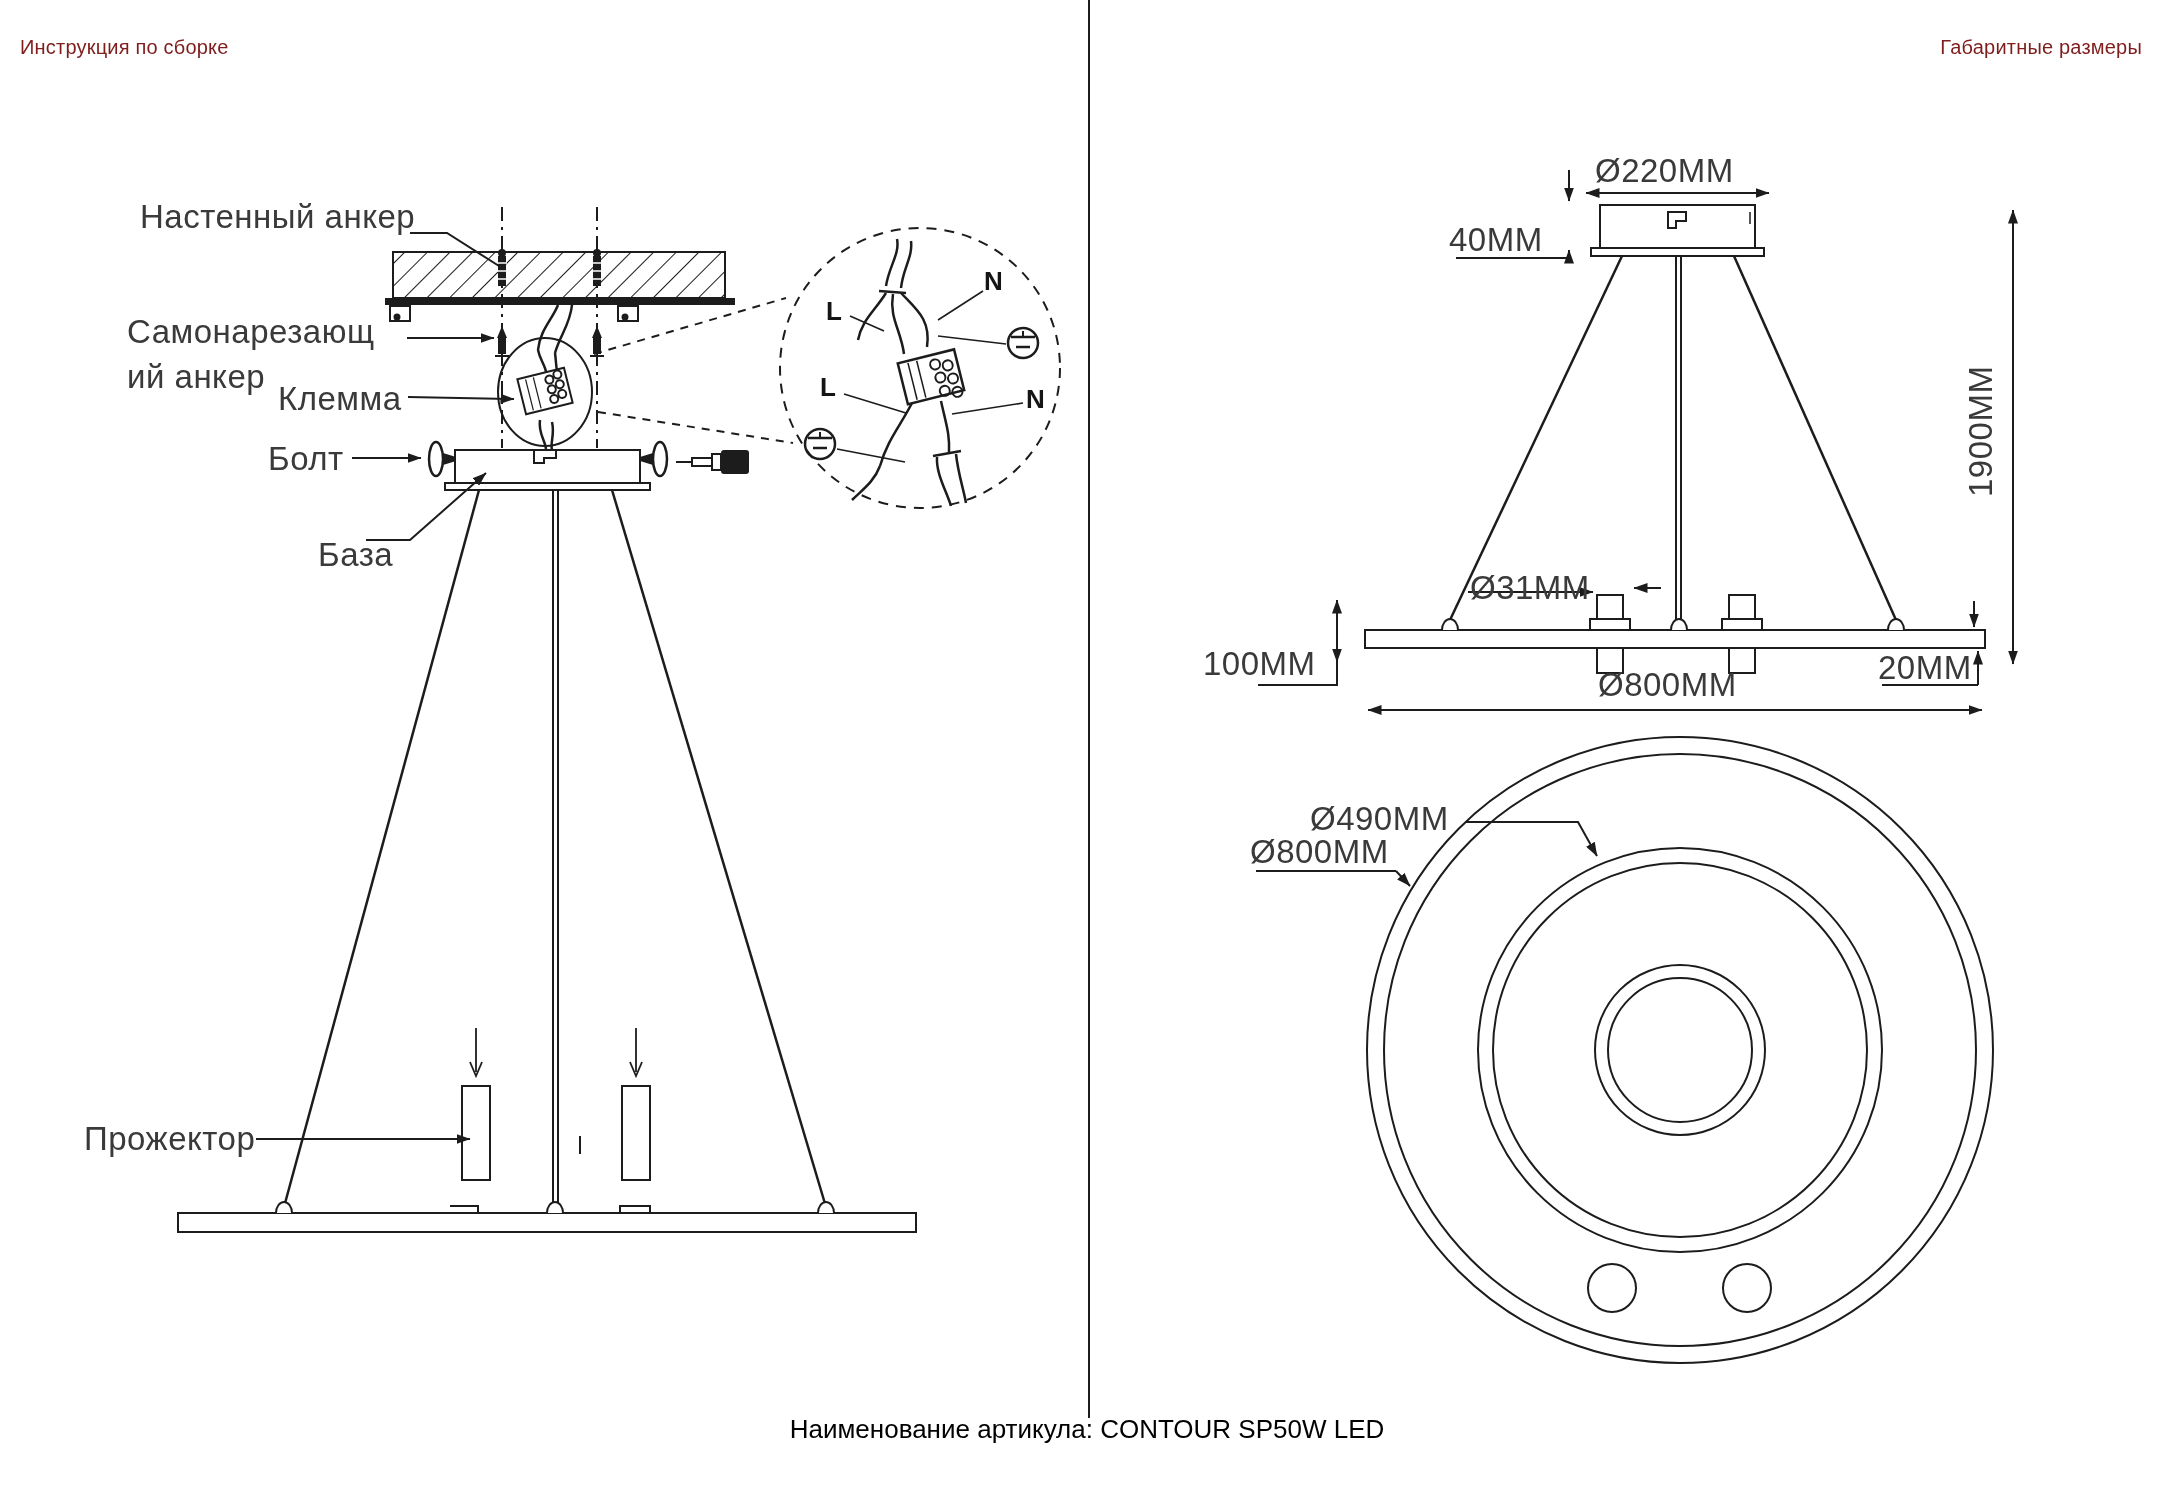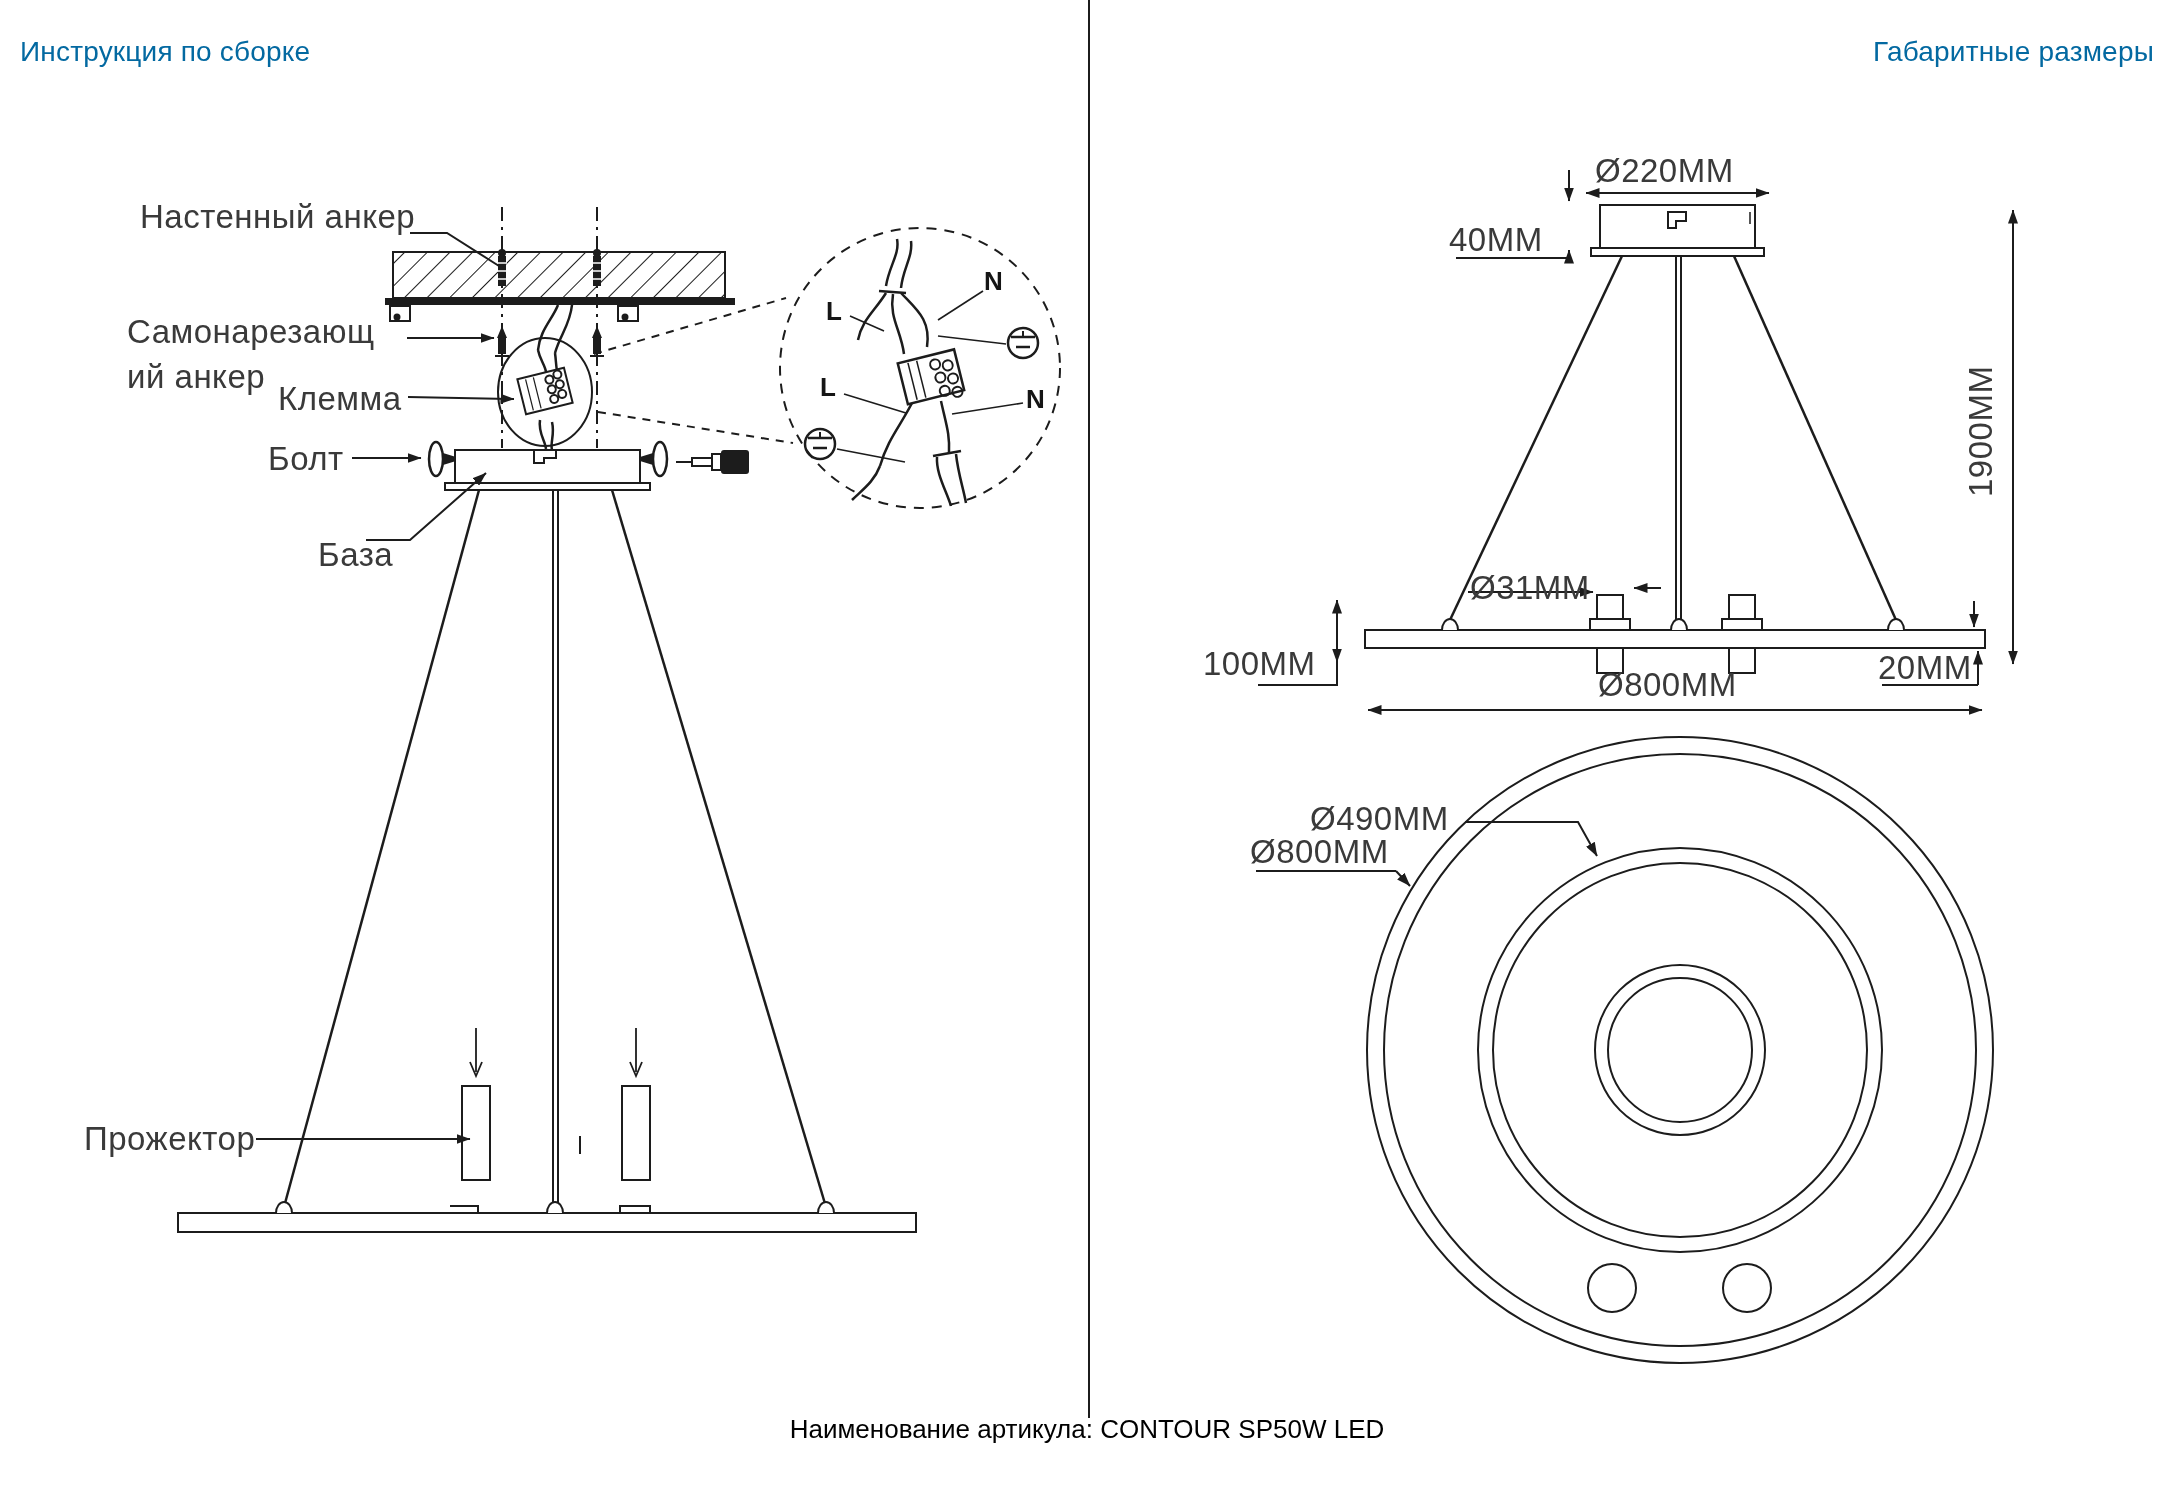--- a/index.html
+++ b/index.html
@@ -4,21 +4,21 @@
 <style>
   html,body{margin:0;padding:0;background:#ffffff;}
   #page{position:relative;width:2174px;height:1500px;background:#ffffff;overflow:hidden;
         font-family:"Liberation Sans",sans-serif;}
   #art{position:absolute;left:0;top:0;}
   .lbl{position:absolute;font-family:"Liberation Sans",sans-serif;color:#3a3a3a;
        white-space:nowrap;letter-spacing:0.5px;}
   .anno{font-size:33px;}
   .dim{font-size:33px;}
   .wire{font-size:26px;font-weight:bold;color:#151515;letter-spacing:0;}
-  .title{position:absolute;font-size:28px;color:#0369a1;letter-spacing:0.2px;white-space:nowrap;}
+  .title{position:absolute;font-size:20px;color:#7f1d1d;letter-spacing:0.2px;white-space:nowrap;}
   .rot{transform:rotate(-90deg);transform-origin:0 0;}
   .footer{position:absolute;left:0;top:1414px;width:100%;text-align:center;
           font-size:26px;color:#000000;}
 </style>
 </head>
 <body>
 
 <div id="page">
 
 <svg id="art" width="2174" height="1500" viewBox="0 0 2174 1500" fill="none" stroke="#1c1c1c" stroke-width="2">
@@ -297,21 +297,21 @@
   <g>
     <polyline points="1465,822 1578,822 1597,856" marker-end="url(#ae)"></polyline>
   </g>
   <g>
     <line x1="1256" y1="871" x2="1396" y2="871"></line>
     <line x1="1396" y1="871" x2="1410" y2="886" marker-end="url(#ae)"></line>
   </g>
 </svg>
 
 <div class="title" style="left:20px;top:36px;">Инструкция по сборке</div>
-<div class="title" style="right:20px;top:36px;margin-left:29px;">Габаритные размеры</div>
+<div class="title" style="right:32px;top:36px;margin-left:29px;">Габаритные размеры</div>
 
 <div class="lbl anno" style="left:127px;top:198px;margin-left:13px;">Настенный анкер</div>
 <div class="lbl anno" style="left:127px;top:313px;">Самонарезающ</div>
 <div class="lbl anno" style="left:127px;top:358px;">ий анкер</div>
 <div class="lbl anno" style="left:278px;top:380px;">Клемма</div>
 <div class="lbl anno" style="left:268px;top:440px;">Болт</div>
 <div class="lbl anno" style="left:278px;top:536px;margin-left:40px;">База</div>
 <div class="lbl anno" style="left:84px;top:1120px;">Прожектор</div>
 
 <div class="lbl wire" style="left:826px;top:296px;">L</div>

